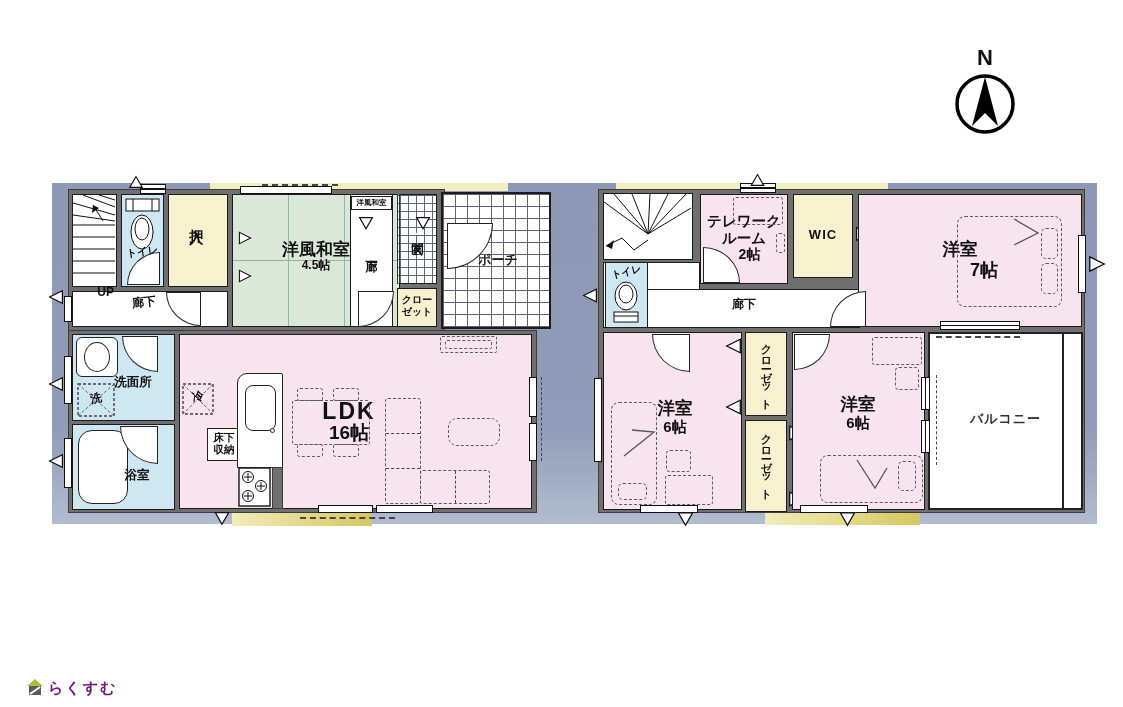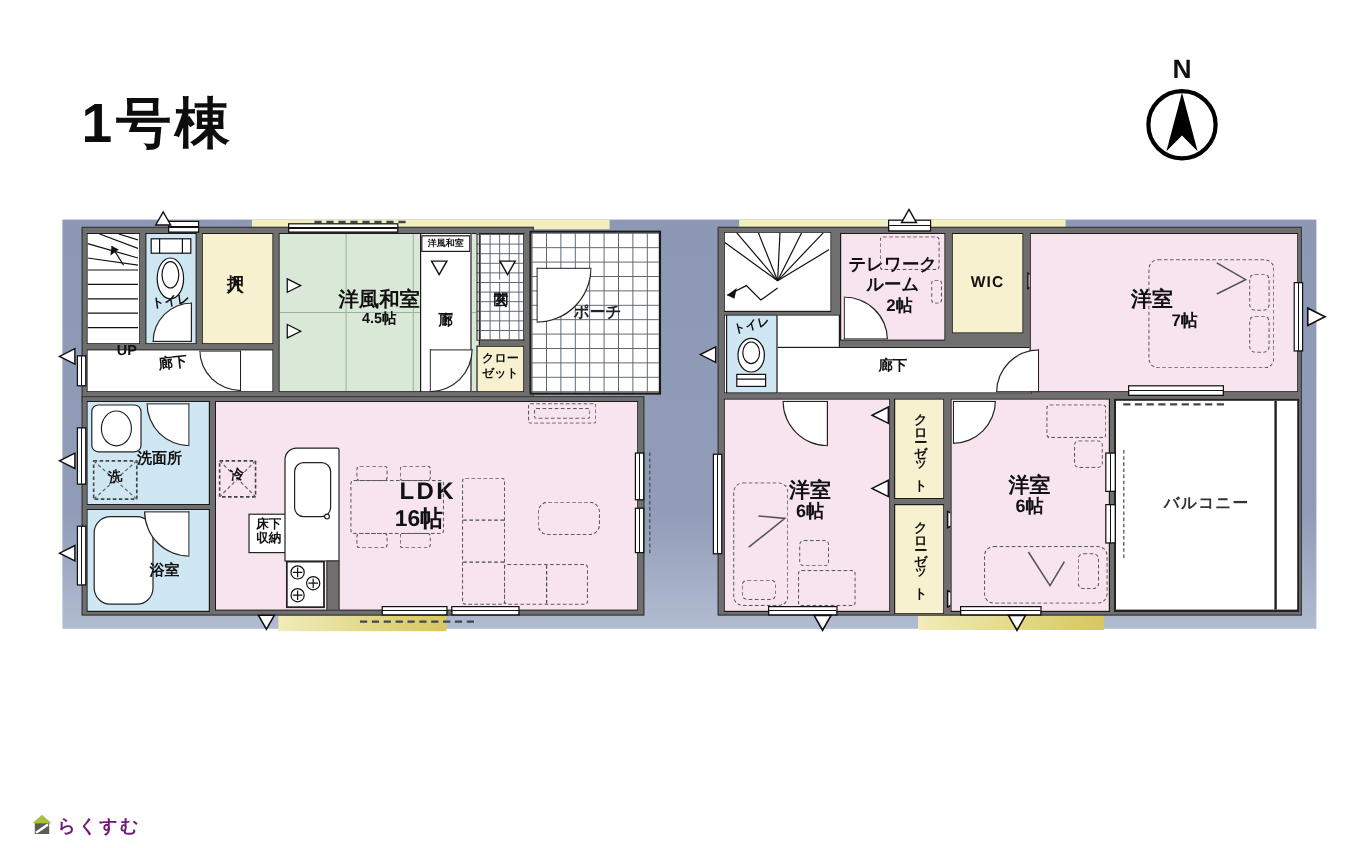--- a/index.html
+++ b/index.html
@@ -33,21 +33,20 @@
   .fixture { position:absolute; background:#fff; border:1.5px solid #222; }
   .title { position:absolute; font-weight:900; font-size:46px; letter-spacing:3px; color:#0d0d0d; }
   .logo-text { position:absolute; font-size:15px; font-weight:bold; color:#701a75; letter-spacing:2px; }
   svg { display:block; }
 </style>
 </head>
 <body>
 
 <div class="stage">
 
-  <div class="title" style="left:68px;top:72px;">1号棟</div>
 
   <div class="lbl" style="left:953px;top:46px;width:64px;font-size:22px;">N</div>
   <svg class="abs" style="left:953px;top:70px;" width="64" height="66" viewBox="0 0 64 66">
     <circle cx="32" cy="34" r="28" fill="#fff" stroke="#000" stroke-width="3.5"></circle>
     <polygon points="32,7 45,56 32,43 19,56" fill="#000"></polygon>
   </svg>
 
   <div class="band" style="left:52px;top:183px;width:1045px;height:341px;"></div>
 
   <div class="eave" style="left:210px;top:183px;width:298px;height:8px;"></div>
@@ -127,21 +126,21 @@
   </svg>
   <div class="lbl" style="left:82px;top:392px;width:28px;font-size:11.5px;transform:rotate(-10deg);">洗</div>
   <div class="arc" style="left:122px;top:336px;width:36px;height:36px;border-radius:0 0 0 100%;"></div>
 
   <div class="room blue" style="left:72px;top:424px;width:103px;height:86px;"></div>
   <div class="fixture" style="left:78px;top:430px;width:50px;height:74px;border-radius:14px;"></div>
   <div class="lbl" style="left:112px;top:468px;width:50px;font-size:12.5px;">浴室</div>
   <div class="arc" style="left:120px;top:426px;width:38px;height:38px;border-radius:0 0 0 100%;"></div>
 
   <div class="room pink" style="left:179px;top:334px;width:353px;height:175px;"></div>
-  <div class="lbl" style="left:318px;top:399px;width:62px;font-size:20px;letter-spacing:2px;text-align:right;">LDK</div>
+  <div class="lbl" style="left:318px;top:399px;width:62px;font-size:23px;letter-spacing:2px;">LDK</div>
   <div class="lbl" style="left:318px;top:422px;width:62px;font-size:19px;">16帖</div>
 
   <svg class="abs" style="left:182px;top:383px;" width="32" height="32" viewBox="0 0 32 32">
     <rect x="1" y="1" width="30" height="30" fill="none" stroke="#444" stroke-width="1.4" stroke-dasharray="3,2"></rect>
     <line x1="1" y1="1" x2="31" y2="31" stroke="#666" stroke-dasharray="3,2"></line>
     <line x1="31" y1="1" x2="1" y2="31" stroke="#666" stroke-dasharray="3,2"></line>
   </svg>
   <div class="lbl" style="left:186px;top:390px;width:24px;font-size:11.5px;transform:rotate(-10deg);">冷</div>
 
   <div class="fixture" style="left:207px;top:428px;width:34px;height:33px;border-width:1.8px;"></div>
@@ -257,21 +256,21 @@
   <div class="arc" style="left:703px;top:247px;width:37px;height:36px;border-radius:0 100% 0 0;"></div>
 
   <div class="room cream" style="left:793px;top:194px;width:60px;height:84px;"></div>
   <div class="lbl" style="left:793px;top:228px;width:60px;font-size:13px;letter-spacing:1px;">WIC</div>
   <svg class="abs" style="left:855px;top:224px;" width="16" height="20" viewBox="0 0 20 20">
       <polygon points="2,2 2,18 18,10" fill="#fff" stroke="#111" stroke-width="1.5"></polygon>
     </svg>
 
   <div class="room pink" style="left:858px;top:194px;width:224px;height:133px;"></div>
   <div class="lbl" style="left:922px;top:240px;width:76px;font-size:17.5px;">洋室</div>
-  <div class="lbl" style="left:922px;top:260px;width:76px;font-size:14px;text-align:right;">7帖</div>
+  <div class="lbl" style="left:946px;top:260px;width:76px;font-size:18px;">7帖</div>
   <div class="dash" style="left:957px;top:216px;width:105px;height:91px;border-radius:8px;"></div>
   <div class="dash" style="left:1041px;top:228px;width:17px;height:31px;border-radius:5px;"></div>
   <div class="dash" style="left:1041px;top:263px;width:17px;height:31px;border-radius:5px;"></div>
   <svg class="abs" style="left:1012px;top:217px;" width="30" height="30" viewBox="0 0 30 30">
       <polyline points="2,2 26,16 2,28" fill="none" stroke="#555" stroke-width="1.3"></polyline>
     </svg>
   <div class="arc" style="left:830px;top:291px;width:36px;height:36px;border-radius:100% 0 0 0;"></div>
   <div class="win winV" style="left:1078px;top:235px;width:8px;height:58px;"></div>
   <svg class="abs" style="left:1088px;top:252px;" width="18" height="24" viewBox="0 0 20 20">
       <polygon points="2,2 2,18 18,10" fill="#fff" stroke="#111" stroke-width="1.5"></polygon>

